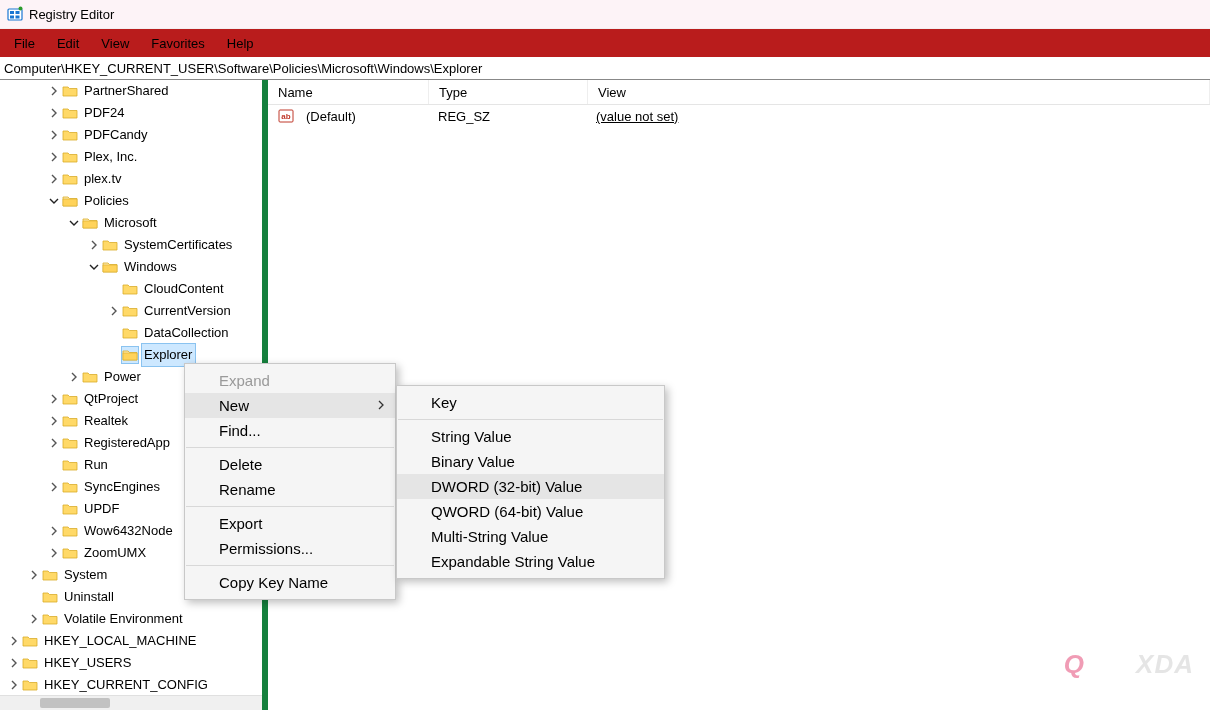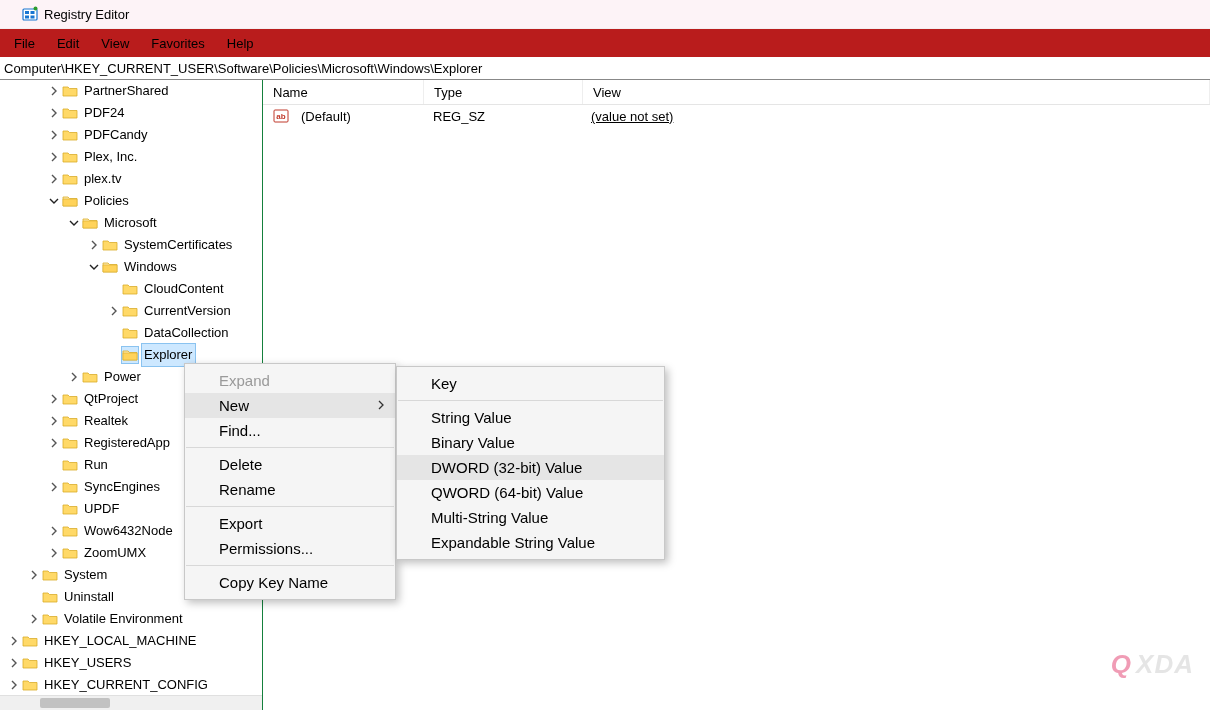--- a/index.html
+++ b/index.html
@@ -14,21 +14,21 @@
     overflow: hidden;
     position: relative;
   }
 
   
   .title-bar {
     height: 28px;
     background: #fdf3f7;
     display: flex;
     align-items: center;
-    padding-left: 22px;
+    padding-left: 7px;
     border-bottom: 1px solid #f3eef1;
   }
   .title-bar .app-icon {
     width: 16px; height: 16px;
     margin-right: 6px;
     display: inline-flex; align-items:center; justify-content:center;
   }
   .title-bar .title-text {
     font-size: 13px;
   }
@@ -70,21 +70,21 @@
     background: #fff;
   }
 
   
   .tree-panel {
     width: 262px;
     flex: 0 0 262px;
     height: 100%;
     overflow: hidden;
     position: relative;
-    border-right: 1px solid #15803d;
+    border-right: 6px solid #15803d;
     background: #fff;
   }
   .tree-scroll {
     position: absolute;
     top: 0; left: 0; right: 0; bottom: 14px;
     overflow: hidden;
   }
   .tree {
     font-size: 13px;
     line-height: 22px;
@@ -730,21 +730,21 @@
     </div>
     <div class="cm-item">
       <span>Permissions...</span>
     </div>
     <div class="cm-sep"></div>
     <div class="cm-item">
       <span>Copy Key Name</span>
     </div>
   </div>
 
-<div class="context-menu submenu" id="subctx" style="left:396px; top:366px; width:267px;text-align:right;">
+<div class="context-menu submenu" id="subctx" style="left:396px; top:385px; width:267px;text-align:right;">
     <div class="cm-item">
       <span>Key</span>
     </div>
     <div class="cm-sep"></div>
     <div class="cm-item">
       <span>String Value</span>
     </div>
     <div class="cm-item">
       <span>Binary Value</span>
     </div>
@@ -757,14 +757,14 @@
     <div class="cm-item">
       <span>Multi-String Value</span>
     </div>
     <div class="cm-item">
       <span>Expandable String Value</span>
     </div>
   </div>
 
 <div class="watermark">
   <span class="logo-q">Q</span>
-  <span style="color:#ccc;">XDA</span>
+  <span style="color:#ccc;margin-left:47px;">XDA</span>
 </div>
 
 </body></html>

